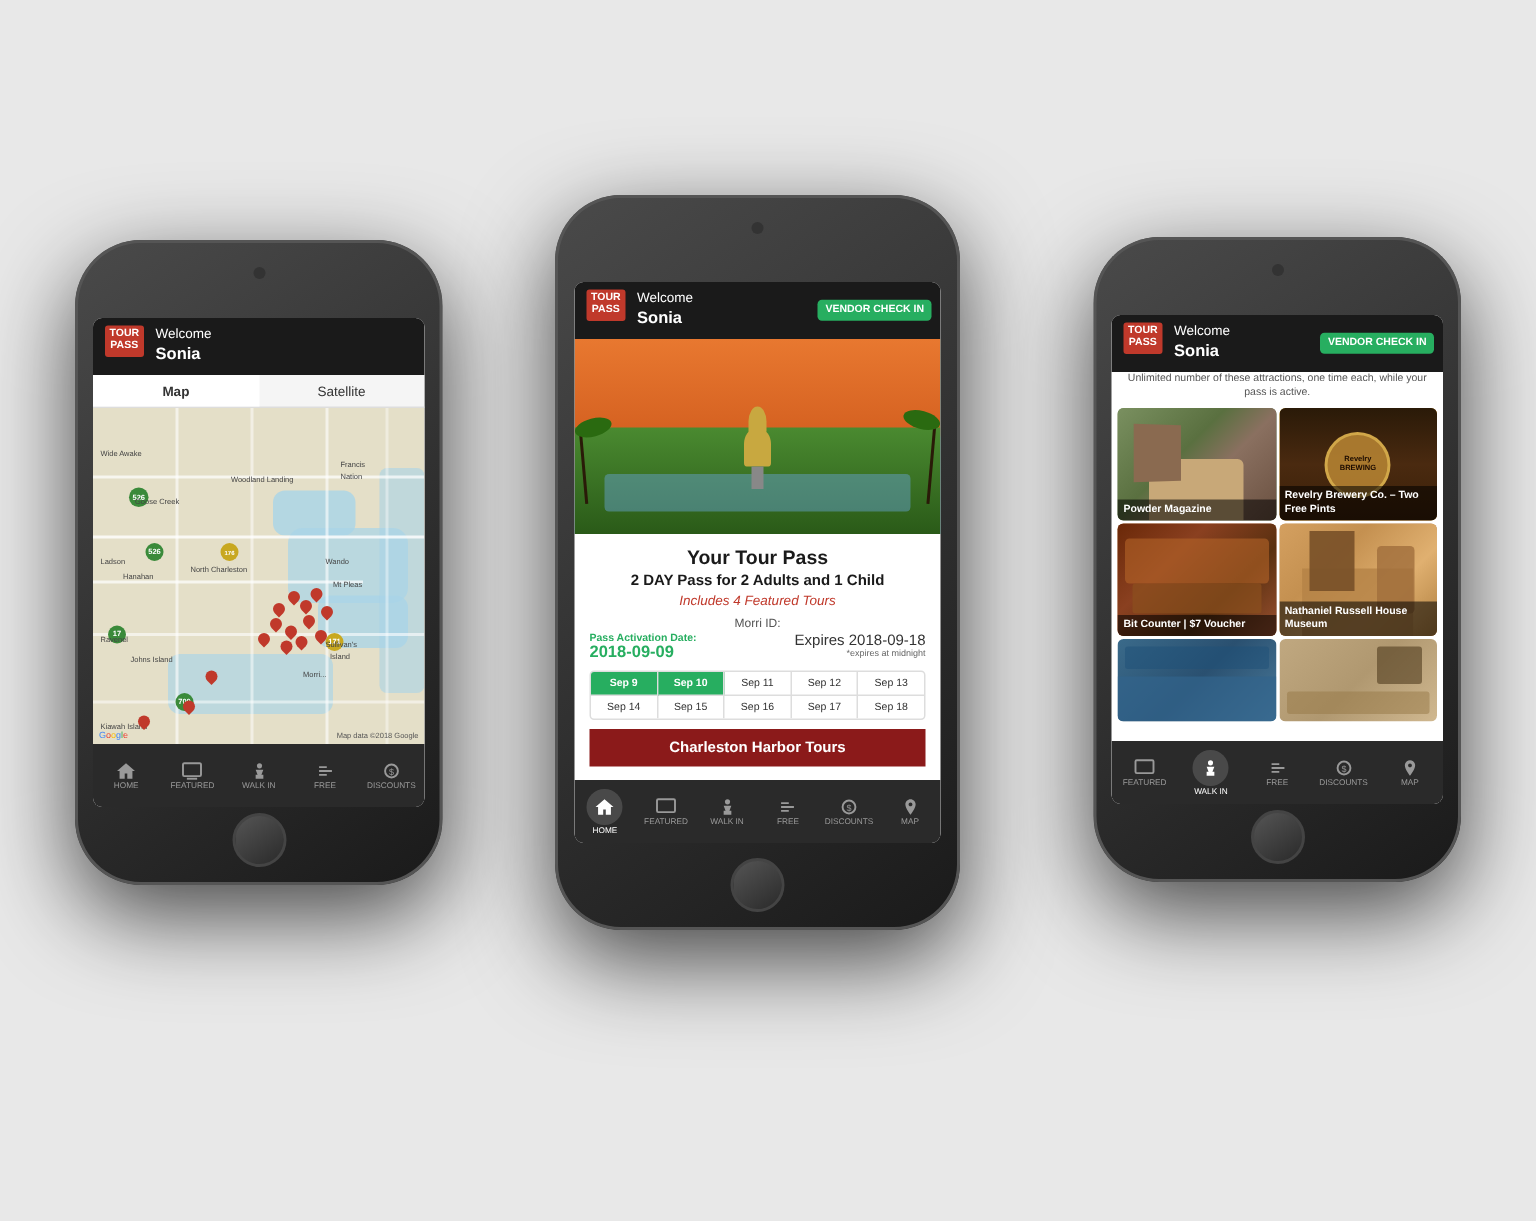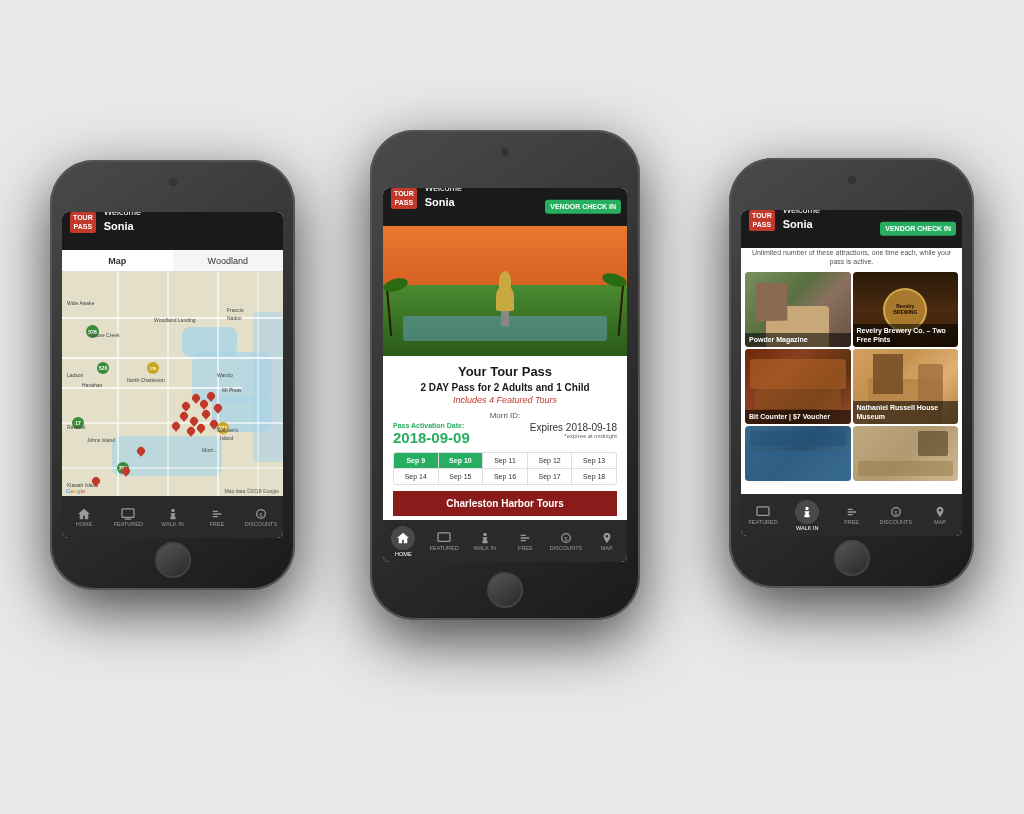--- a/index.html
+++ b/index.html
@@ -98,23 +98,23 @@
       height: 36px;
       border-radius: 50%;
       background: linear-gradient(145deg, #555, #2a2a2a);
       border: 2px solid #444;
       z-index: 10;
     }
 
     
     .app-header {
       display: flex;
-      align-items: flex-end;
+      align-items: flex-start;
       background: #1a1a1a;
-      padding: 17px 8px;
+      padding: 5px 8px;
       height: 38px;
       position: relative;
     }
 
     .tour-pass-logo {
       display: flex;
       align-items: center;
       margin-right: 8px;
     }
 
@@ -358,21 +358,21 @@
       text-align: left;
     }
 
     .activation-label {
       font-size: 7px;
       color: #27ae60;
       font-weight: 600;
     }
 
     .activation-value {
-      font-size: 15px;
+      font-size: 11px;
       color: #27ae60;
       font-weight: 700;
     }
 
     .expiry-section {
       text-align: right;
     }
 
     .expiry-date {
       font-size: 10px;
@@ -526,21 +526,21 @@
             </div>
           </div>
           <div class="welcome-text">
             <div>Welcome</div>
             <div class="name">Sonia</div>
           </div>
         </div>
 
         <div class="map-tabs">
           <div class="map-tab active">Map</div>
-          <div class="map-tab">Woodland</div>
+          <div class="map-tab">Satellite</div>
         </div>
 
         <div class="map-container">
           <div class="map-bg">
 
             <div class="map-water" style="left:120px;top:55px;width:55px;height:30px;border-radius:8px;opacity:0.8;"></div>
             <div class="map-water" style="left:130px;top:80px;width:80px;height:50px;border-radius:10px;opacity:0.7;"></div>
             <div class="map-water" style="left:150px;top:125px;width:60px;height:35px;border-radius:8px;opacity:0.75;"></div>
             <div class="map-water" style="right:0px;top:40px;width:30px;height:150px;opacity:0.6;border-radius:5px;"></div>
             <div class="map-water" style="left:50px;bottom:20px;width:110px;height:40px;border-radius:8px;opacity:0.65;"></div>

